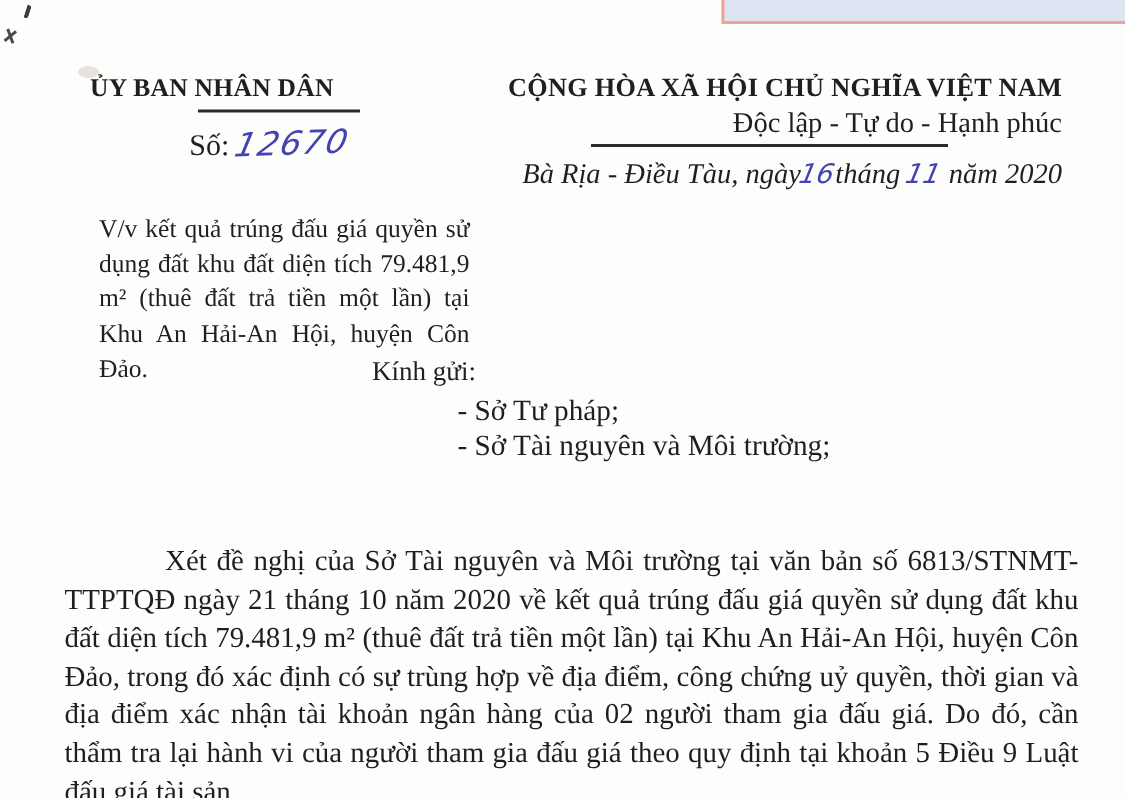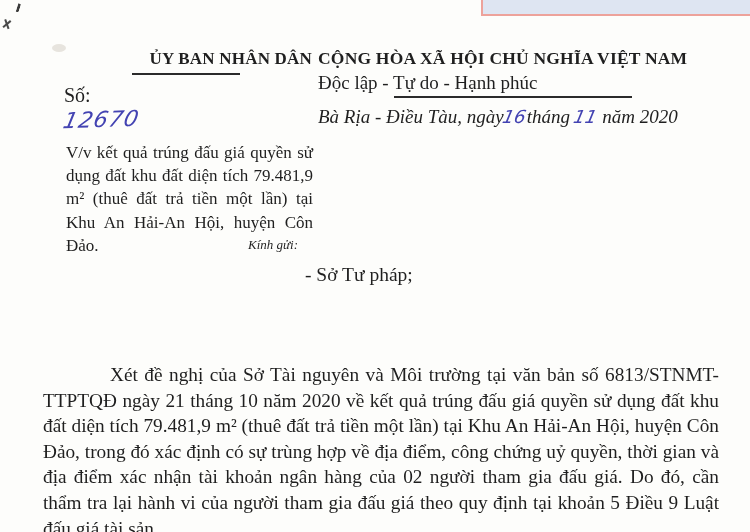--- a/index.html
+++ b/index.html
@@ -22,62 +22,61 @@
     color: #1a1a80;
     font-size: 12.5px;
     line-height: 15px;
     white-space: nowrap;
   }
 
   
   .org-block {
     position: absolute;
     left: 60px; top: 48px; width: 252px;
-    text-align: right;
+    text-align: left;
   }
   .org-line { font-weight: bold; font-size: 17px; line-height: 21.5px; letter-spacing: 0.2px; }
   .org-underline { width: 108px; border-top: 2px solid #2b2b2b; margin: 3px auto 0 auto; }
   .number-line {
     margin-top: 9px;
     font-size: 20px;
-    display: flex; justify-content: center; align-items: baseline; flex-direction: column;
+    display: flex; justify-content: center; align-items: baseline;
   }
   .hand {
     font-family: "DejaVu Sans", sans-serif;
     font-style: italic;
     color: #4343b2;
     transform: skewX(-12deg);
     display: inline-block;
   }
   .hand-number { font-size: 22px; margin: 0 14px 0 4px; letter-spacing: 1px; transform: skewX(-14deg) rotate(-2deg); }
   .subject-block {
     position: absolute;
     left: 66px; top: 141px; width: 247px;
     font-size: 17px; line-height: 23.2px;
     text-align: justify;
   }
 
   
   .national-block {
     position: absolute;
     left: 318px; top: 48px; width: 390px;
-    text-align: left;
+    text-align: right;
   }
   .national-line1 { font-weight: bold; font-size: 17.5px; line-height: 21px; letter-spacing: 0.2px; }
   .national-line2 { font-weight: normal; font-size: 19px; line-height: 23px; margin-top: 2px; }
   .national-underline { width: 238px; border-top: 2px solid #2b2b2b; margin: 2px auto 0 auto; }
   .date-line { font-style: italic; font-size: 19px; margin-top: 8px; white-space: nowrap; }
   .hand-date { font-size: 18px; margin: 0 1px 0 -1px; }
 
   
   .salutation {
     position: absolute;
     left: 248px; top: 237px;
-    font-size: 13px;
-    font-style: italic;
+    font-size: 18px;
   }
   .recipient-list {
     position: absolute;
     left: 305px; top: 263px;
     font-size: 19.5px; line-height: 23.4px;
     list-style: none;
   }
 
   
   .body-paragraph {
@@ -131,19 +130,20 @@
   <div class="date-line">
     <span>Bà Rịa - Điều Tàu, ngày</span><span class="hand hand-date">16</span><span>tháng</span>
     <span class="hand hand-date">11</span>
     <span>năm 2020</span>
   </div>
 </div>
 
 <div class="salutation">Kính gửi:</div>
 <ul class="recipient-list">
   <li>- Sở Tư pháp;</li>
+  <li>- Sở Tài nguyên và Môi trường;</li>
 </ul>
 
 <p class="body-paragraph">Xét đề nghị của Sở Tài nguyên và Môi trường tại văn bản số 6813/STNMT-TTPTQĐ ngày 21 tháng 10 năm 2020 về kết quả trúng đấu giá quyền sử dụng đất khu đất diện tích 79.481,9 m² (thuê đất trả tiền một lần) tại Khu An Hải-An Hội, huyện Côn Đảo, trong đó xác định có sự trùng hợp về địa điểm, công chứng uỷ quyền, thời gian và địa điểm xác nhận tài khoản ngân hàng của 02 người tham gia đấu giá. Do đó, cần thẩm tra lại hành vi của người tham gia đấu giá theo quy định tại khoản 5 Điều 9 Luật đấu giá tài sản,</p>
 
 <div class="artifact artifact-1"></div>
 <div class="artifact artifact-2"></div>
 <div class="artifact artifact-3"></div>
 
 </body></html>

